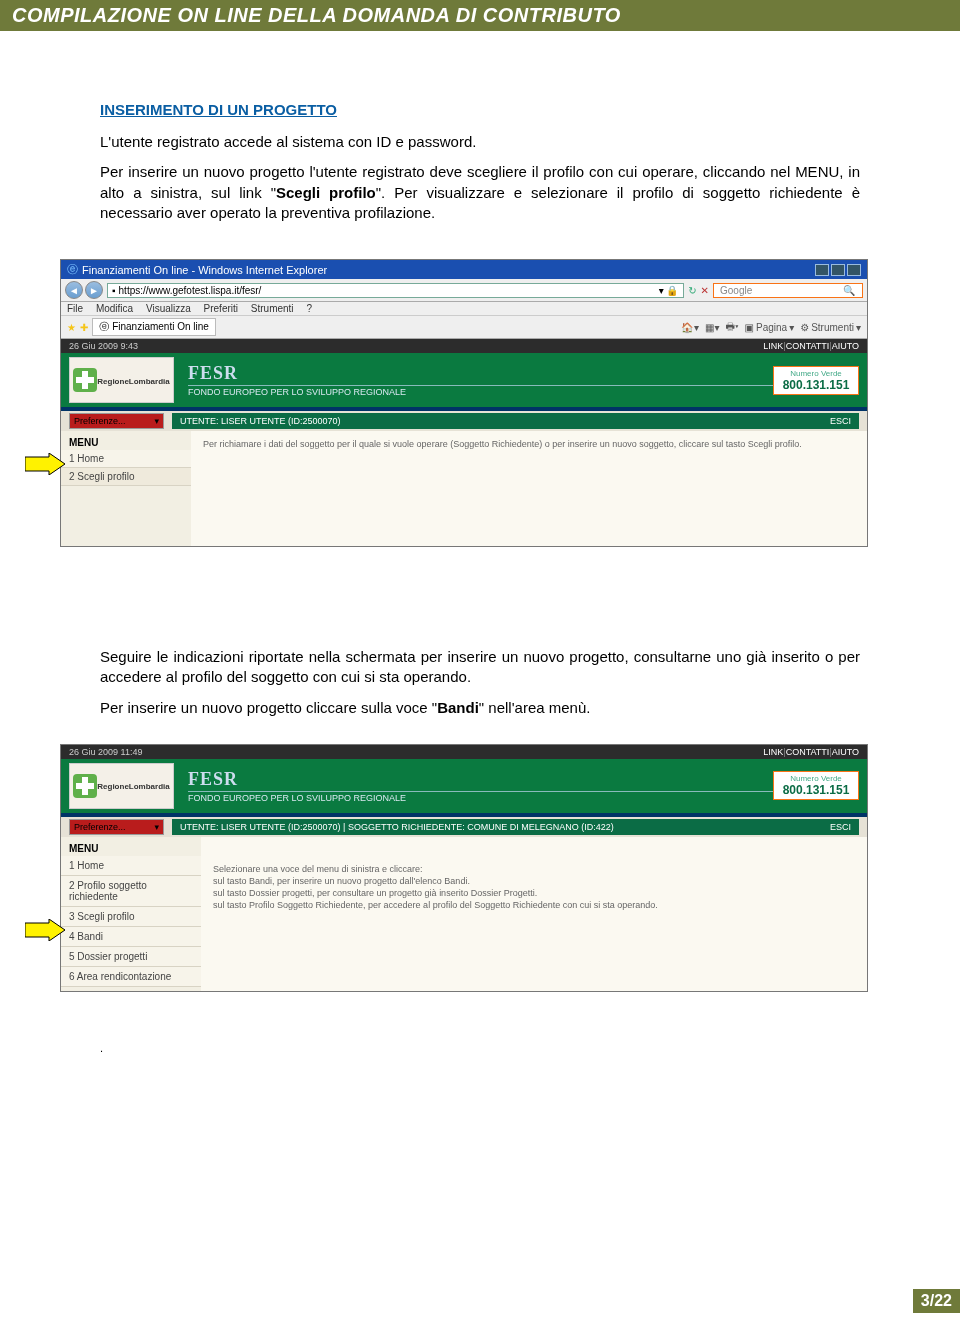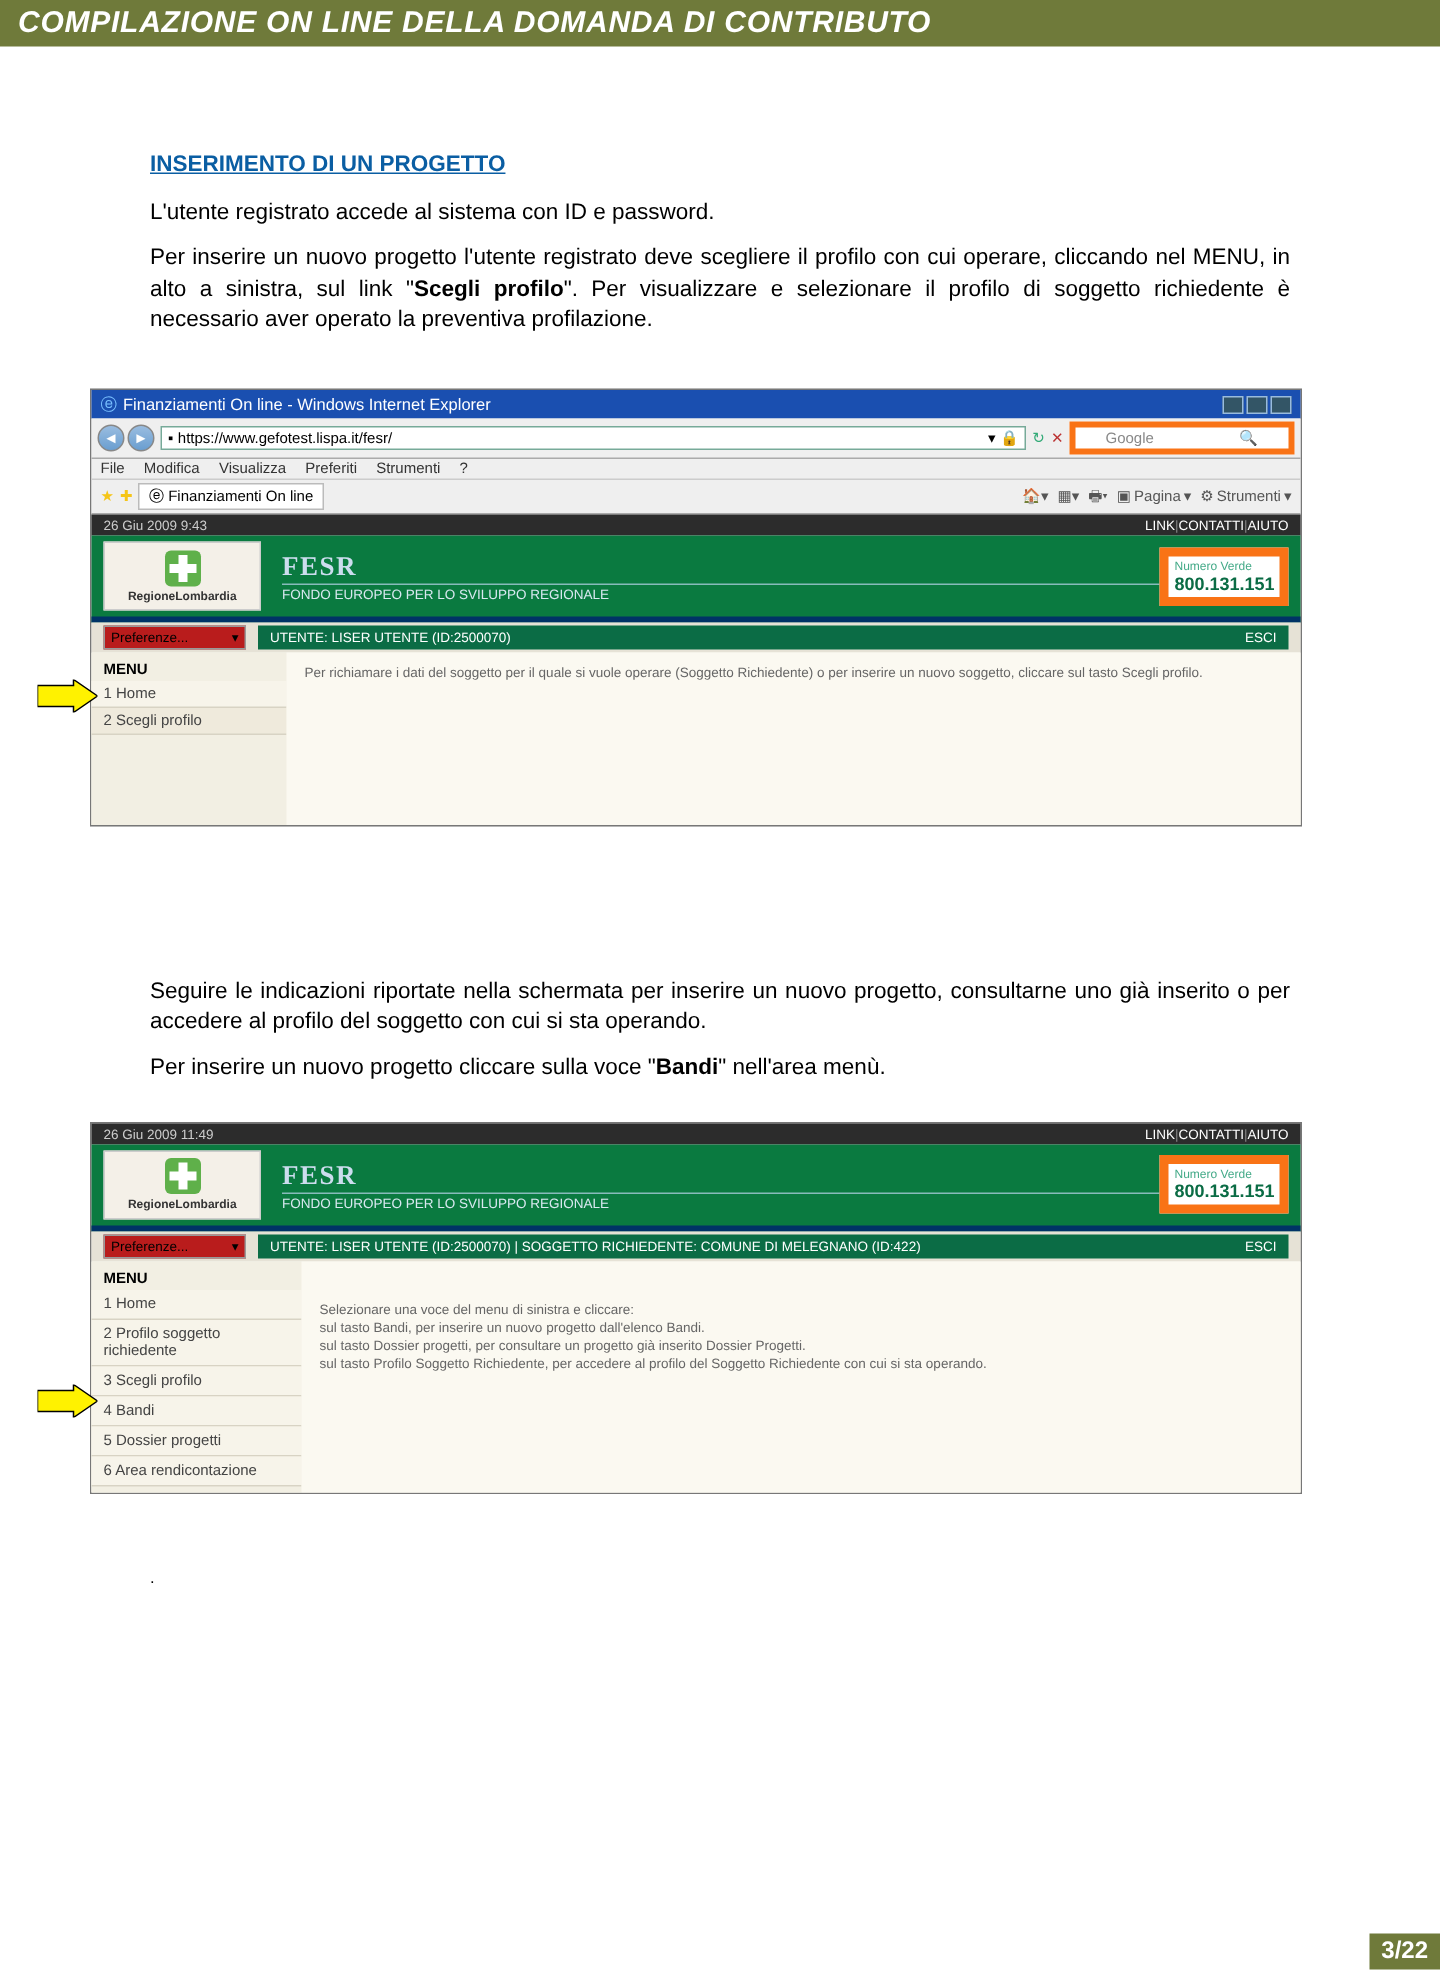--- a/index.html
+++ b/index.html
@@ -64,51 +64,51 @@
   .ie-title .ie-icon { color:#7ac0ff; font-size:11px; }
   .ie-winbtns { margin-left:auto; display:flex; gap:2px; }
   .ie-winbtns span { background:#356; width:14px; height:12px; display:inline-block; border:1px solid #9bd; }
   .ie-addr {
     background:#efefef; padding:2px 4px; display:flex; align-items:center; gap:4px; border-bottom:1px solid #aaa;
   }
   .ie-nav { display:flex; gap:2px; }
   .ie-nav .navbtn { width:18px; height:18px; border-radius:50%; background:linear-gradient(#9abde0,#6a9ed0); border:1px solid #888; display:flex; align-items:center; justify-content:center; color:#fff; font-size:10px; }
   .ie-url { flex:1; background:#fff; border:1px solid #7a9; padding:1px 4px; font-size:10px; display:flex; align-items:center; gap:3px; }
   .lock { color:#c90; }
-  .ie-search { width:150px; background:#fff; border:4px solid #f97316; padding:1px 20px; font-size:10px; color:#888; display:flex; align-items:center; gap:3px; }
+  .ie-search { width:150px; background:#fff; border:1px solid #f97316; padding:1px 6px; font-size:10px; color:#888; display:flex; align-items:center; gap:3px; }
   .ie-search .mag { color:#888; }
   .ie-menu { background:#efefef; padding:1px 6px; font-size:10px; color:#333; border-bottom:1px solid #ccc; }
   .ie-menu span { margin-right:10px; }
   .ie-tabs { background:#efefef; padding:2px 6px; font-size:10px; display:flex; align-items:center; gap:4px; border-bottom:1px solid #aaa; }
   .ie-tabs .star { color:#f5c518; }
   .ie-tabs .tab { background:#fff; border:1px solid #bbb; padding:1px 6px; }
   .ie-tabs .right { margin-left:auto; display:flex; gap:6px; color:#555; }
   .ie-tabs .right .tb { display:flex; align-items:center; gap:2px; }
   
   .app-darkbar {
     background:#2c2c2c; color:#ccc; padding:2px 8px; display:flex; align-items:center; font-size:9px;
   }
   .app-darkbar .dt { }
   .app-darkbar .links { margin-left:auto; display:flex; gap:0; color:#fff; }
   .app-darkbar .links span { }
   .app-darkbar .sep { color:#888; }
   
   .app-greenheader {
     background:#0a7a40; display:flex; align-items:center; padding:4px 8px; border-bottom:4px solid #036;
   }
-  .rl-logo { background:#f4f0e8; width:105px; height:46px; border:1px solid #ccc; padding:2px; display:flex; flex-direction:column; align-items:center; justify-content:center; }
+  .rl-logo { background:#f4f0e8; width:105px; height:46px; border:1px solid #ccc; padding:2px; display:flex; flex-direction:row; align-items:center; justify-content:center; }
   .rl-logo .cross { width:24px; height:24px; background:#5fb04a; border-radius:4px; position:relative; }
   .rl-logo .cross:before, .rl-logo .cross:after { content:""; position:absolute; background:#fff; }
   .rl-logo .cross:before { width:6px; height:18px; left:9px; top:3px; }
   .rl-logo .cross:after { width:18px; height:6px; left:3px; top:9px; }
   .rl-logo .rl-txt { font-size:8px; color:#333; font-weight:bold; margin-top:2px; }
   .fesr-block { margin-left:14px; color:#fff; flex:1; }
   .fesr-block .fesr-title { color:#cde; font-weight:bold; font-size:18px; letter-spacing:1px; font-family:Georgia, serif; border-bottom:1px solid #8bbf; padding-bottom:1px; }
   .fesr-block .fesr-sub { color:#d8e8f0; font-size:9px; margin-top:1px; }
-  .verde-box { background:#fff; border:6px solid #f97316; padding:2px 4px; font-size:8px; color:#4a8; width:86px; text-align:left; }
+  .verde-box { background:#fff; border:1px solid #f97316; padding:2px 4px; font-size:8px; color:#4a8; width:86px; text-align:center; }
   .verde-box .num { color:#0b6c45; font-weight:bold; font-size:12px; }
   
   .app-subbar { background:#e6e2d6; display:flex; align-items:center; padding:2px 8px; font-size:9px; }
   .pref-select { background:#b91c1c; border:1px solid #999; padding:0 4px; height:16px; display:flex; align-items:center; width:95px; justify-content:space-between; }
   .user-strip { background:#0b6c45; color:#fff; flex:1; margin-left:8px; height:16px; display:flex; align-items:center; padding:0 8px; justify-content:space-between; }
   
   .app-body { display:flex; background:#f2efe3; min-height:115px; }
   .menu-col { width:130px; background:#f2efe3; padding:4px 0; font-size:10px; }
   .menu-col .menu-title { font-weight:bold; padding:2px 8px; font-size:10px; }
   .menu-col .menu-item { padding:3px 8px; border-bottom:1px solid #d8d3c4; background:#f7f4ea; color:#444; }

